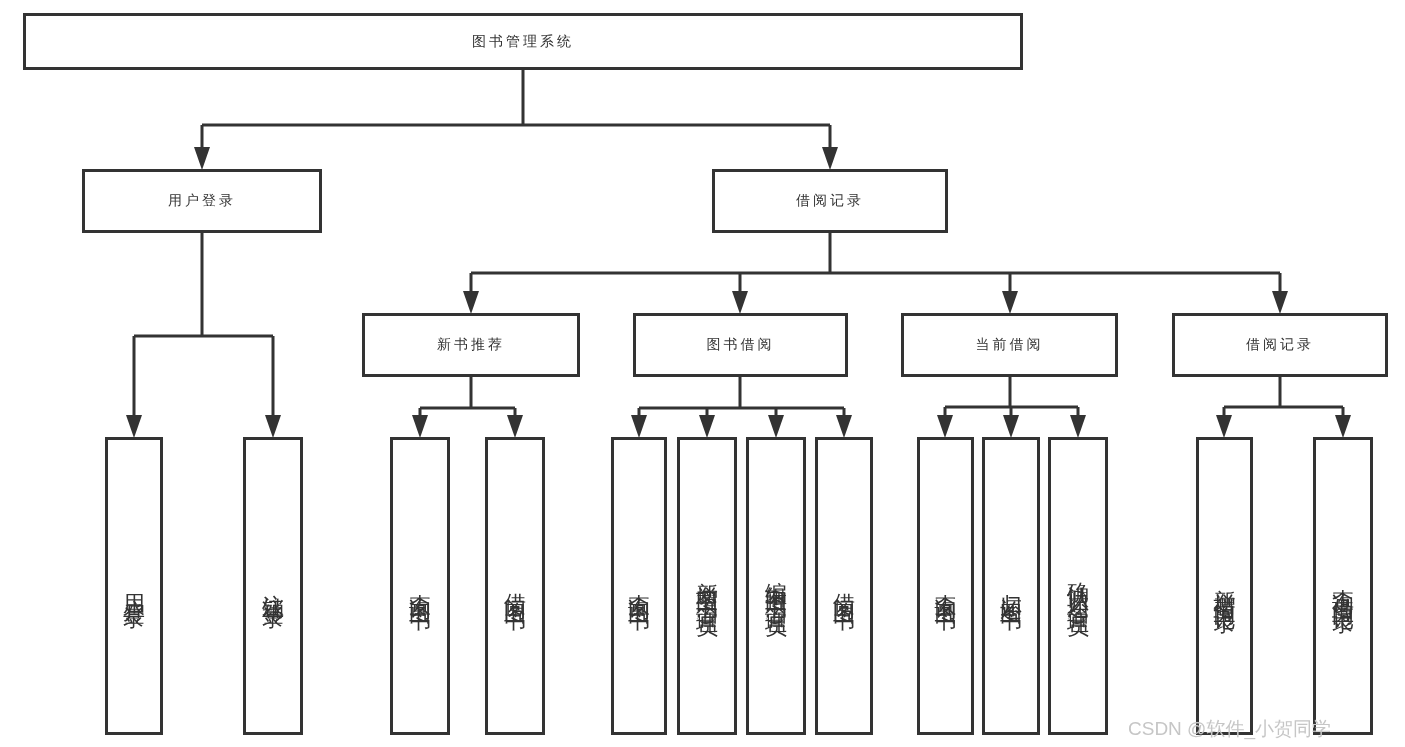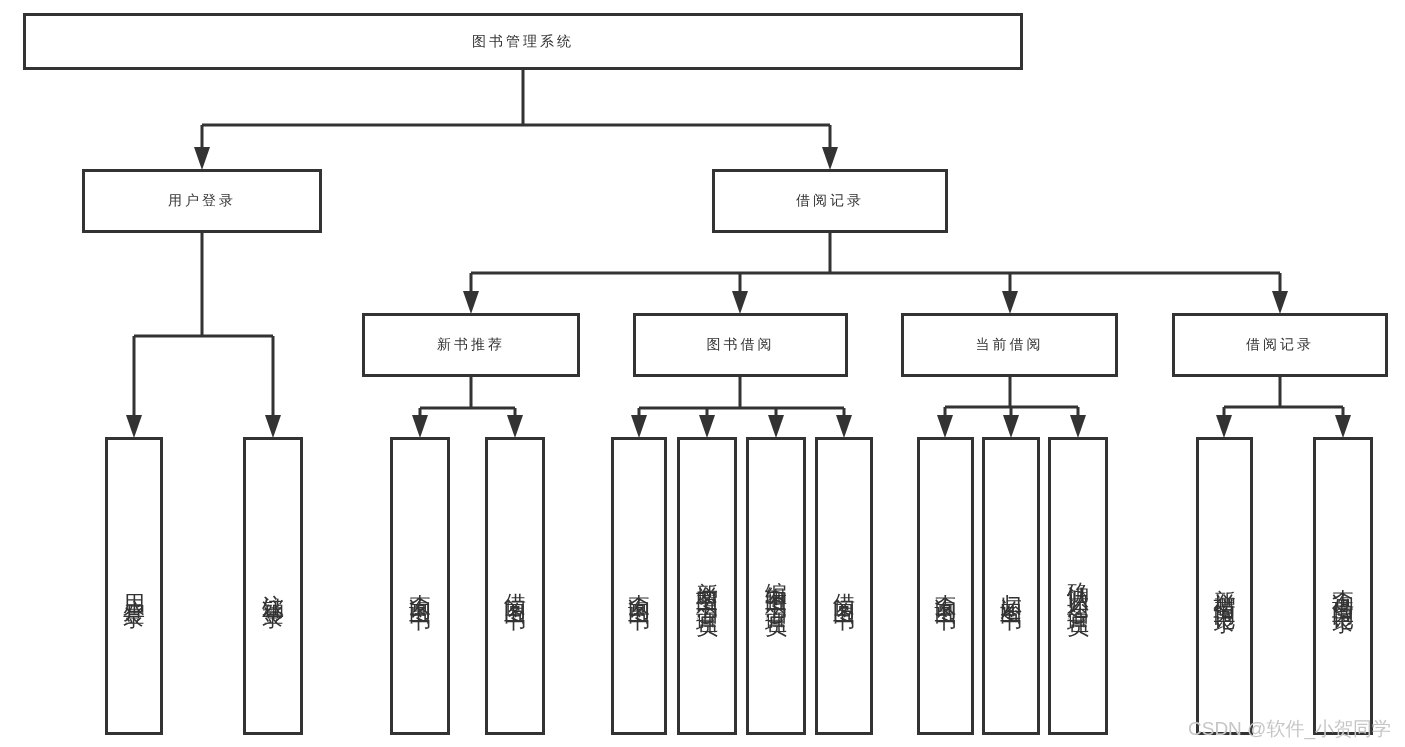--- a/index.html
+++ b/index.html
@@ -40,21 +40,21 @@
     writing-mode: vertical-rl;
     text-orientation: mixed;
     font-size: 22px;
     letter-spacing: 5px;
     color: #333333;
     line-height: 1;
   }
   .leaf-row { top: 437px; height: 298px; }
   #watermark {
     position: absolute;
-    left: 1188px;
+    left: 1128px;
     top: 716px;
     width: 212px;
     font-size: 19px;
     color: #c6c6c6;
     white-space: nowrap;
     z-index: 20;
     text-shadow: 0 0 1px rgba(255,255,255,0.35);
   }
 </style>
 </head>

